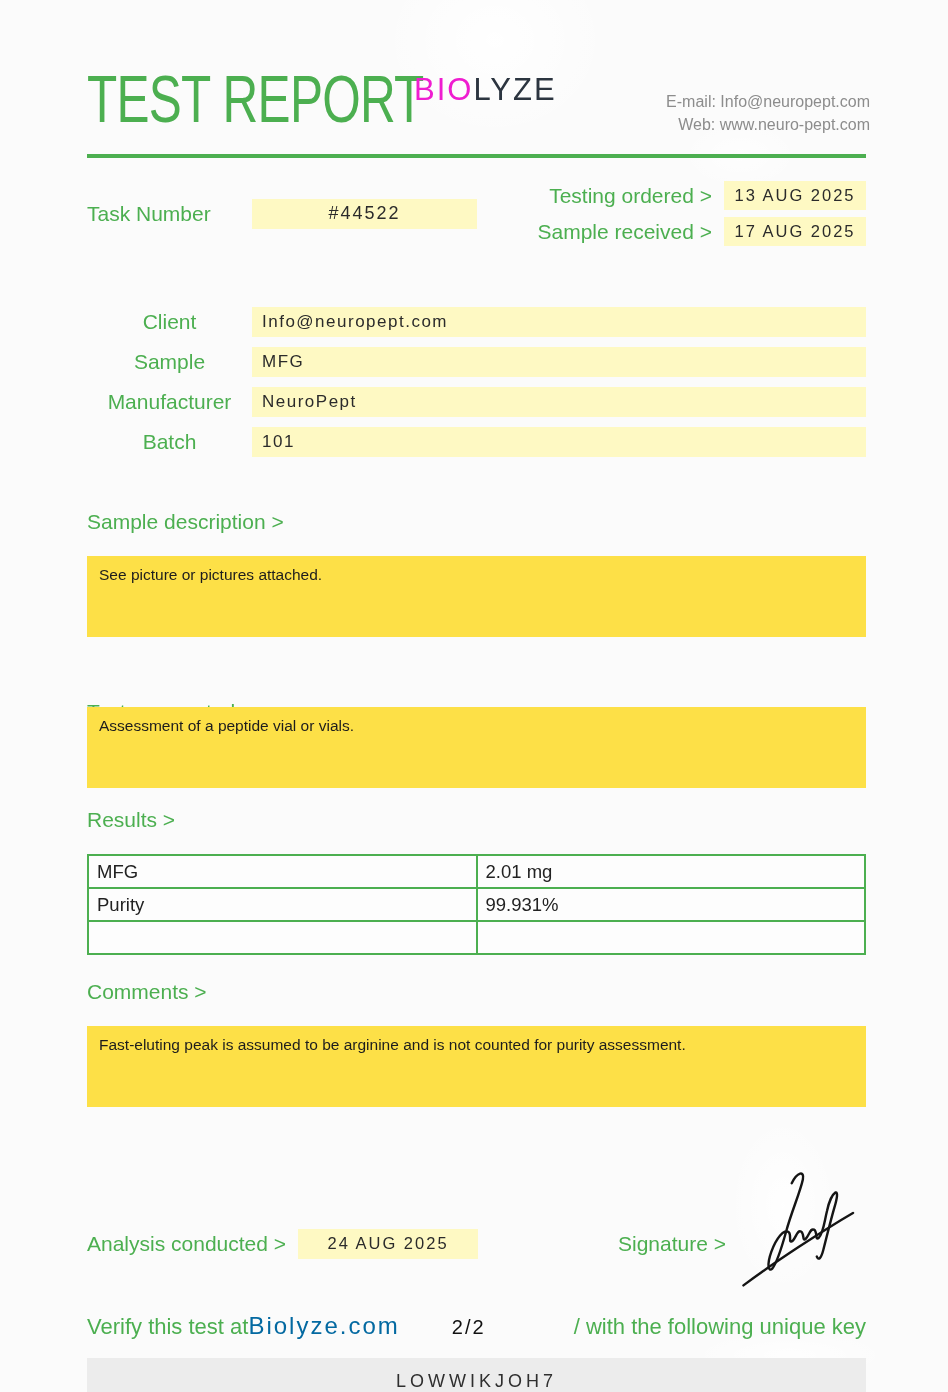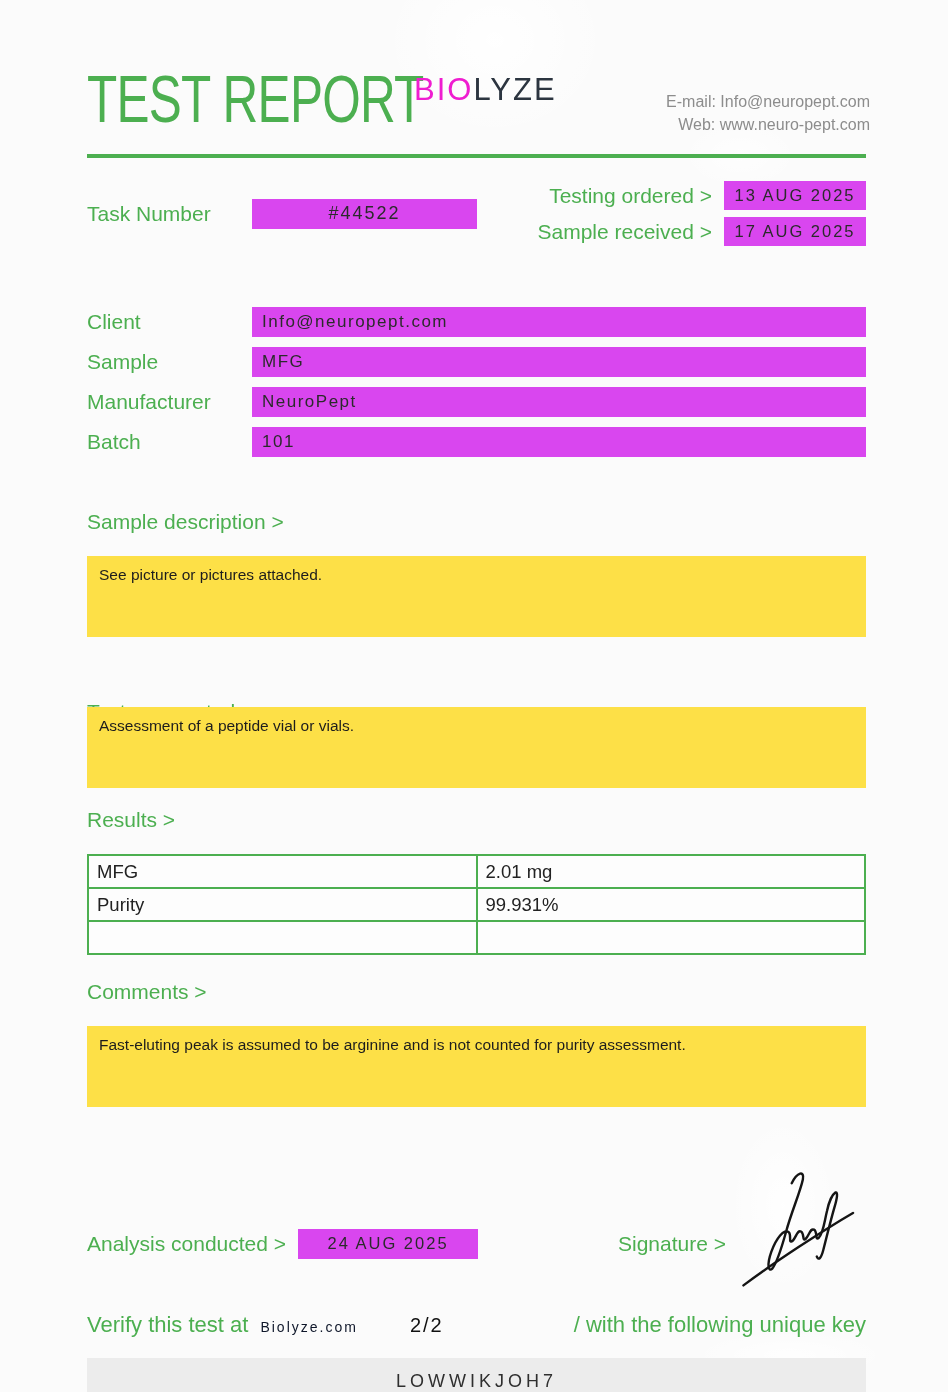--- a/index.html
+++ b/index.html
@@ -36,30 +36,30 @@
     font-size:16px; line-height:1.45; color:#8c8c8c;
   }
   .rule { position:absolute; left:87px; top:154px; width:779px; height:4px; background:#4caf50; }
 
   
   .task-row { position:absolute; left:87px; top:181px; width:779px; display:flex; justify-content:space-between; }
   .task-left { display:flex; align-items:center; }
   .label-green { font-size:21px; color:#4caf50; white-space:nowrap; }
   .task-num-label { width:165px; }
   .value-box {
-    background:#d946ef; color:#2b2b2b; display:flex; align-items:center;
+    background:#fef9c3; color:#2b2b2b; display:flex; align-items:center;
     font-size:17px; letter-spacing:2px; white-space:nowrap;
   }
   .task-num-box { width:225px; height:30px; justify-content:center; font-size:18px; }
   .dates-col { display:flex; flex-direction:column; gap:7px; }
   .date-row { display:flex; align-items:center; justify-content:flex-end; gap:12px; }
   .date-box { width:142px; height:29px; justify-content:center; font-size:16.5px; }
 
   
-  .info-fields { position:absolute; left:87px; top:307px; width:779px; }
+  .info-fields { position:absolute; left:87px; top:307px; width:779px;text-align:center; }
   .info-row { display:flex; align-items:center; margin-bottom:10px; }
   .info-label { width:165px; font-size:21px; color:#4caf50; }
   .info-box { flex:1; height:30px; padding-left:10px; letter-spacing:1.5px; }
 
   
   .sec-heading { position:absolute; left:87px; font-size:21px; color:#4caf50; }
   .sec-box {
     position:absolute; left:87px; width:779px; height:81px;
     background:#fde047; padding:10px 12px; font-size:15.5px; color:#1d1d1d;
   }
@@ -77,21 +77,21 @@
   
   .analysis-row { position:absolute; left:87px; top:1176px; width:779px; display:flex; justify-content:space-between; }
   .analysis-left { display:flex; align-items:center; gap:12px; }
   .analysis-box { width:180px; height:30px; justify-content:center; font-size:16.5px; }
   .sig-group { display:flex; align-items:center; gap:10px; position:relative; }
   .sig-svg { position:relative; top:-12px; }
 
   
   .footer-line { position:absolute; left:87px; top:1312px; width:779px; display:flex; align-items:baseline; }
   .verify-prefix { font-size:22px; color:#4caf50; }
-  .site-name { font-size:14px; color:#0f172a; letter-spacing:2px; margin-left:12px; }
+  .site-name { font-size:24px; color:#0369a1; letter-spacing:2px; }
   .page-indicator { font-size:20px; color:#111; letter-spacing:2px; margin-left:52px; }
   .verify-suffix { font-size:22px; color:#4caf50; margin-left:auto; }
   .key-box {
     position:absolute; left:87px; top:1358px; width:779px; height:60px;
     background:#ececec; display:flex; justify-content:center; align-items:flex-start;
     padding-top:13px; font-size:18px; letter-spacing:4px; color:#2f2f2f;
   }
 </style>
 </head>
 <body>

